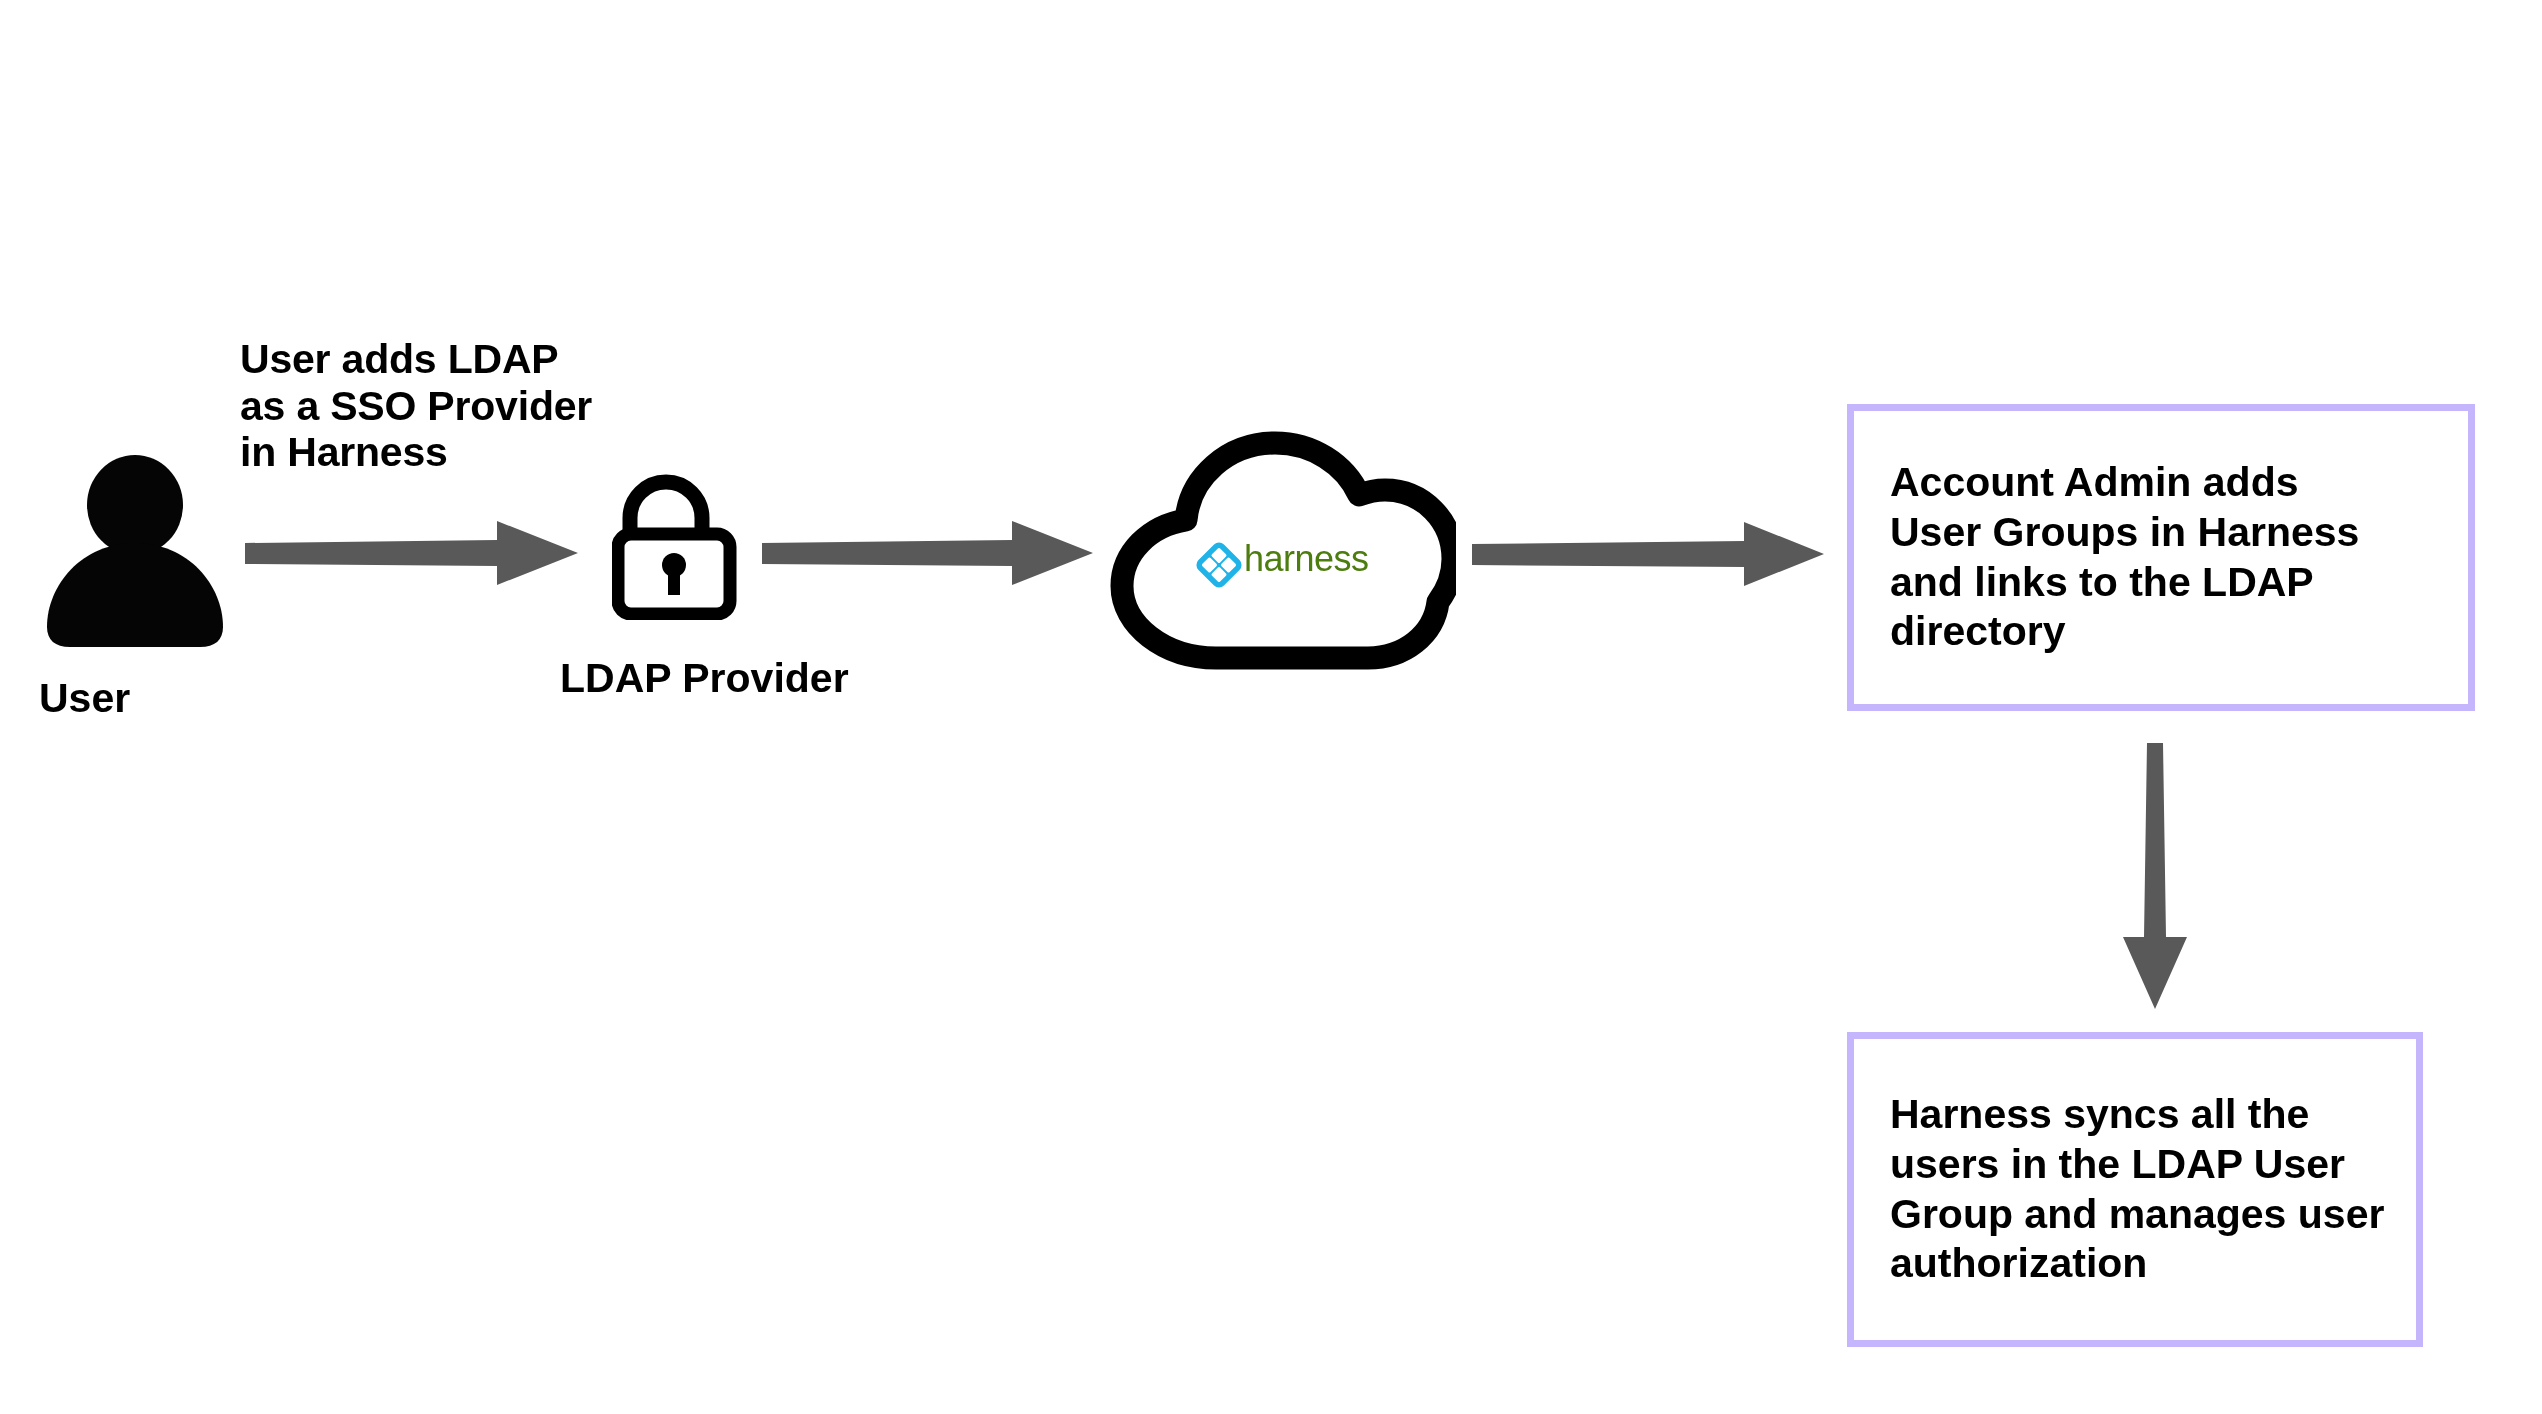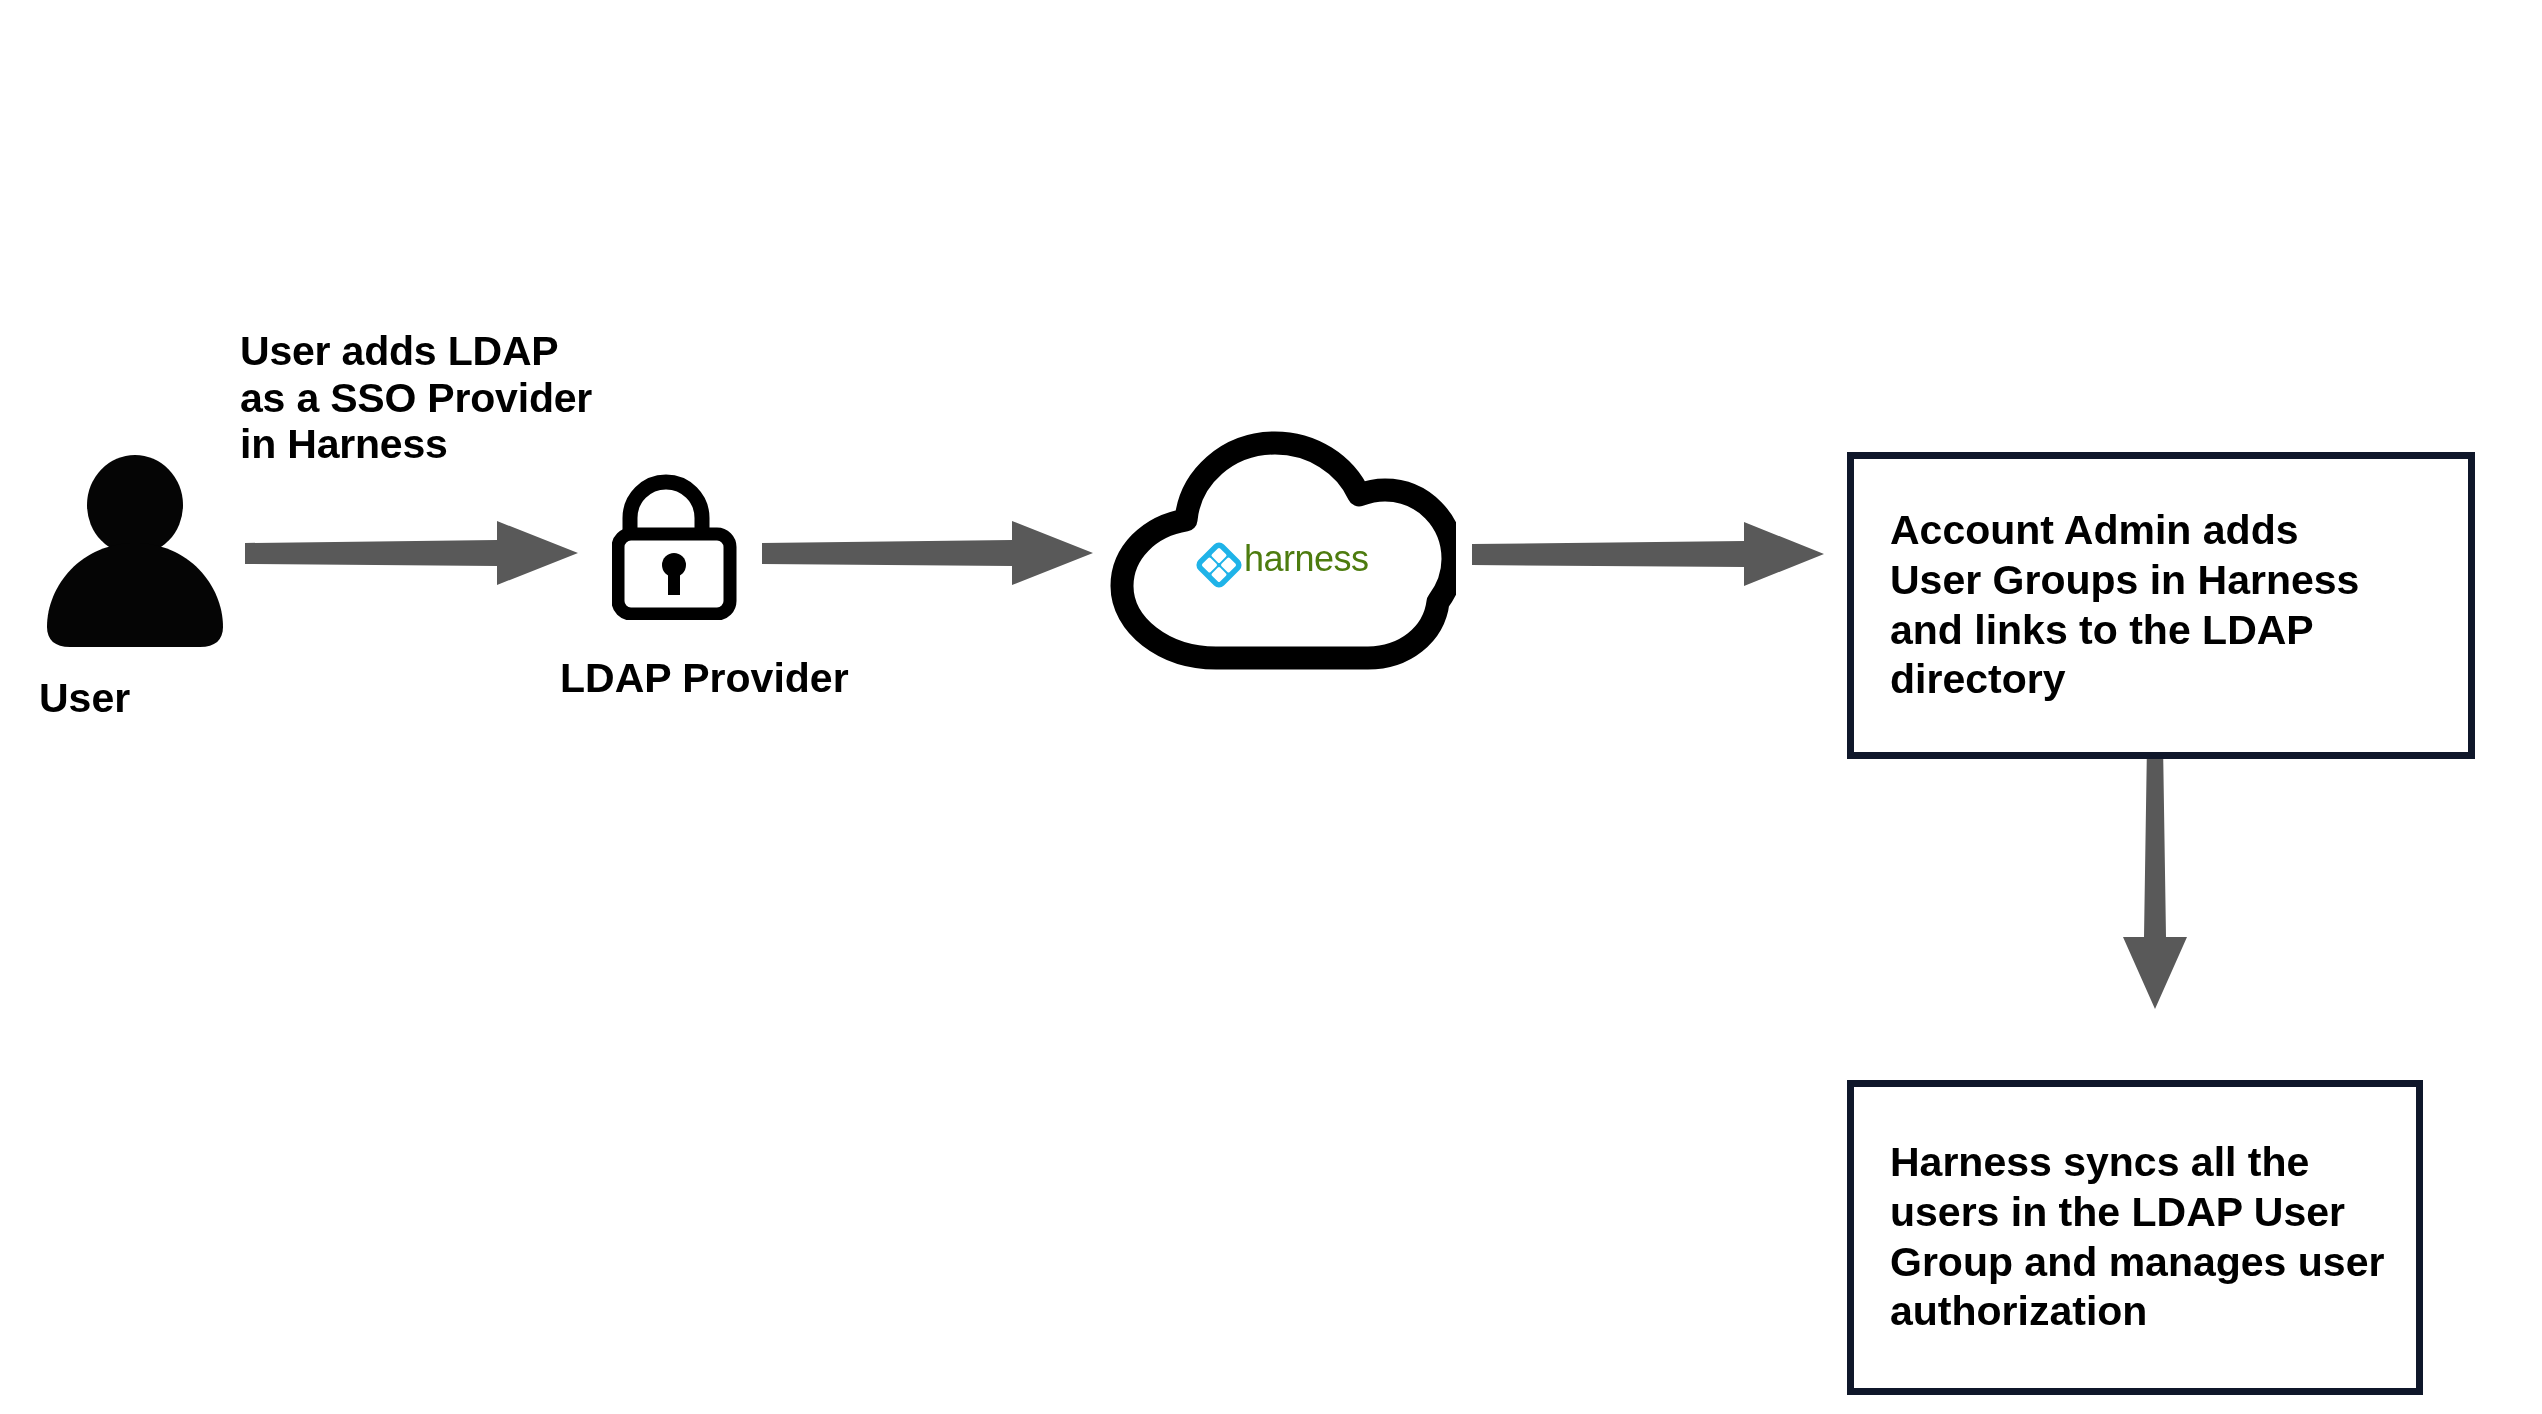--- a/index.html
+++ b/index.html
@@ -40,24 +40,23 @@
     font-size: 41px;
     font-weight: bold;
     color: #000000;
     white-space: nowrap;
   }
 
   
   .process-box {
     box-sizing: border-box;
     background: #ffffff;
-    border: 7px solid #0f172a;
+    border: 7px solid #c4b5fd;
     display: flex;
     align-items: center;
-    margin-top: 48px;
   }
   .process-box .box-text {
     font-size: 41px;
     font-weight: bold;
     color: #000000;
     line-height: 1.21;
     padding-left: 36px;
     padding-right: 16px;
     white-space: pre-line;
   }
@@ -96,21 +95,21 @@
       <polygon points="2147,743 2163,743 2166,937 2187,937 2155,1009 2123,937 2144,937" fill="#595959"></polygon>
     </g>
   </svg>
 
   <svg class="abs" style="left:40px; top:455px; width:190px; height:195px;" viewBox="0 0 190 195">
     <ellipse cx="95" cy="50" rx="48" ry="50" fill="#050505"></ellipse>
     <path d="M95 88 C 148 88 183 130 183 172 C 183 185 175 192 160 192 L 30 192 C 15 192 7 185 7 172 C 7 130 42 88 95 88 Z" fill="#050505"></path>
   </svg>
   <div class="abs node-label" style="left:39px; top:655px;margin-top:20px;">User</div>
 
-  <div class="abs caption step-caption" style="left:240px; top:328px; width:430px;">User adds LDAP
+  <div class="abs caption step-caption" style="left:240px; top:336px; width:430px;">User adds LDAP
 as a SSO Provider
 in Harness</div>
 
   <svg class="abs" style="left:612px; top:462px; width:130px; height:158px;" viewBox="0 0 130 158">
 
     <path d="M18 76 L18 56 A36 36 0 0 1 90 56 L90 78" fill="none" stroke="#000000" stroke-width="15" stroke-linecap="butt"></path>
 
     <rect x="6" y="72" width="112" height="80" rx="13" ry="13" fill="#ffffff" stroke="#000000" stroke-width="13"></rect>
 
     <circle cx="62" cy="103" r="12" fill="#000000"></circle>

